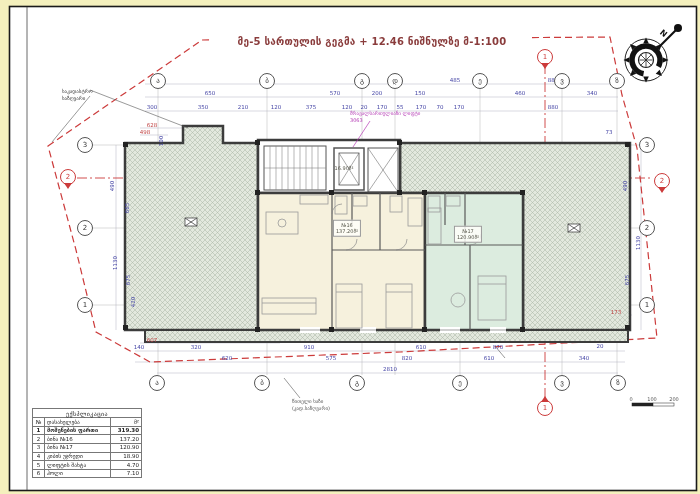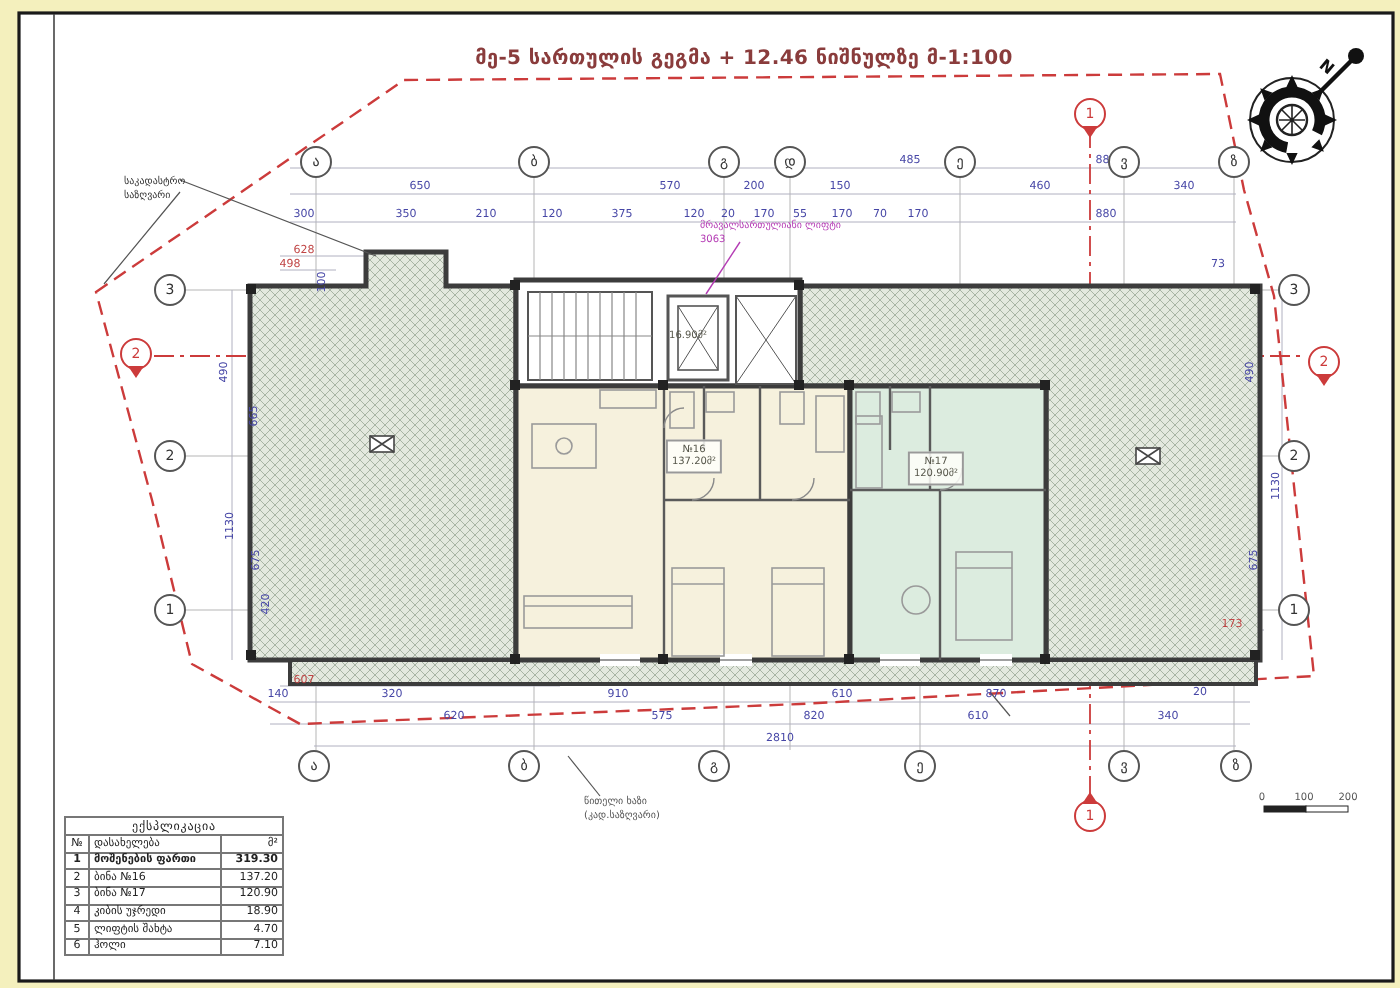--- a/index.html
+++ b/index.html
@@ -13,21 +13,21 @@
   .bubble{position:absolute;width:14px;height:14px;border:1px solid #555;border-radius:50%;background:#fff;
           font-size:7px;color:#333;display:flex;align-items:center;justify-content:center;
           transform:translate(-50%,-50%);line-height:1;}
   .bubble.red-marker{border-color:#cc3b3b;color:#cc3b3b;}
   .tri{position:absolute;width:0;height:0;border-left:4px solid transparent;border-right:4px solid transparent;left:3px;}
   .tri.down{top:13px;border-top:6px solid #cc3b3b;}
   .tri.up{bottom:13px;border-bottom:6px solid #cc3b3b;}
   .room-label{position:absolute;transform:translate(-50%,-50%);font-size:5px;color:#56564a;text-align:center;
               border:0.5px solid #999;background:rgba(255,255,250,.85);padding:1px 2px;line-height:1.25;white-space:nowrap;}
   .room-label.plain{border:none;background:transparent;}
-  #drawing-title{position:absolute;left:212px;top:24px;width:320px;text-align:center;font-size:10px;
+  #drawing-title{position:absolute;left:212px;top:36px;width:320px;text-align:center;font-size:10px;
                  color:#8a3c3c;background:#fff;letter-spacing:.2px;font-weight:600;white-space:nowrap;}
   .note{position:absolute;font-size:5px;line-height:1.3;color:#333;white-space:nowrap;}
   .note.magenta{color:#b43bb4;}
   .note.grey{color:#555;}
   .scale-label{position:absolute;font-size:5px;color:#555;transform:translateX(-50%);}
   #north-n{position:absolute;left:660px;top:29px;font-size:8px;font-weight:bold;color:#111;transform:rotate(40deg);}
   #exp-table{position:absolute;left:32px;top:408px;width:110px;border-collapse:collapse;font-size:5.5px;color:#222;background:#fff;}
   #exp-table th,#exp-table td{border:0.5px solid #777;padding:0.5px 2px;line-height:1.2;font-weight:normal;text-align:left;}
   #exp-table thead tr:first-child th{text-align:center;font-size:6px;letter-spacing:.4px;}
   #exp-table tbody tr:first-child td{font-weight:bold;}

